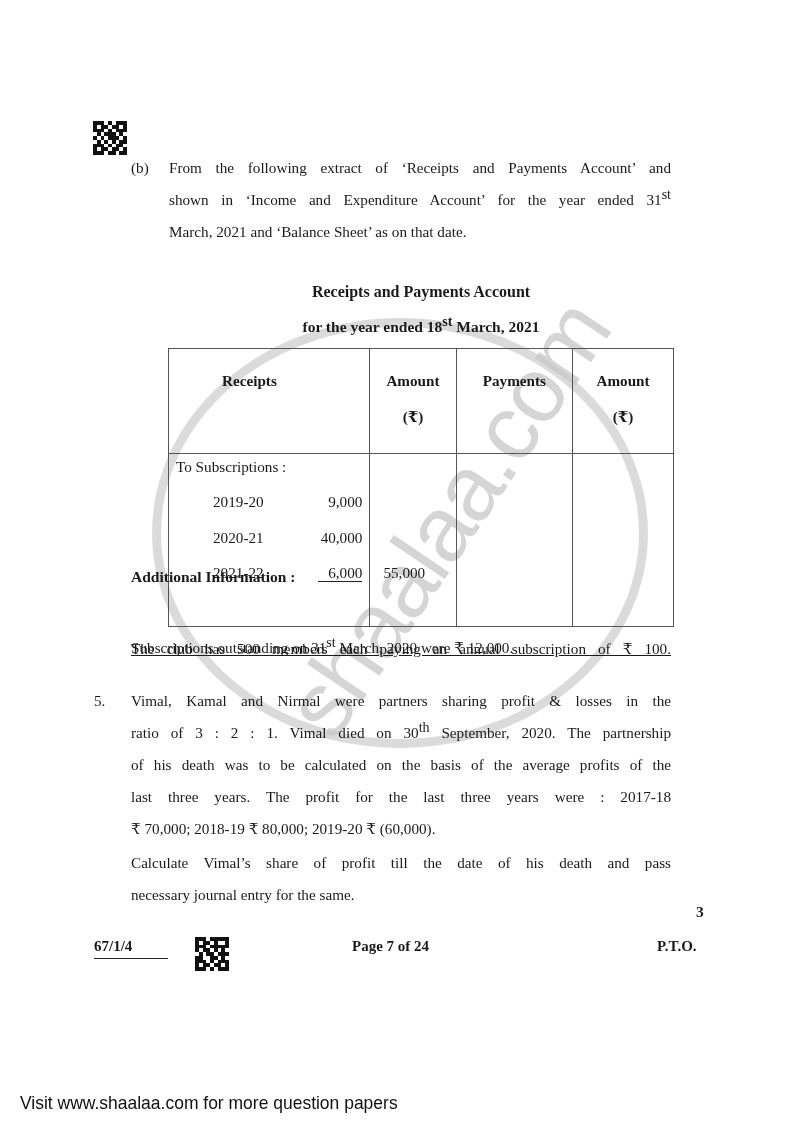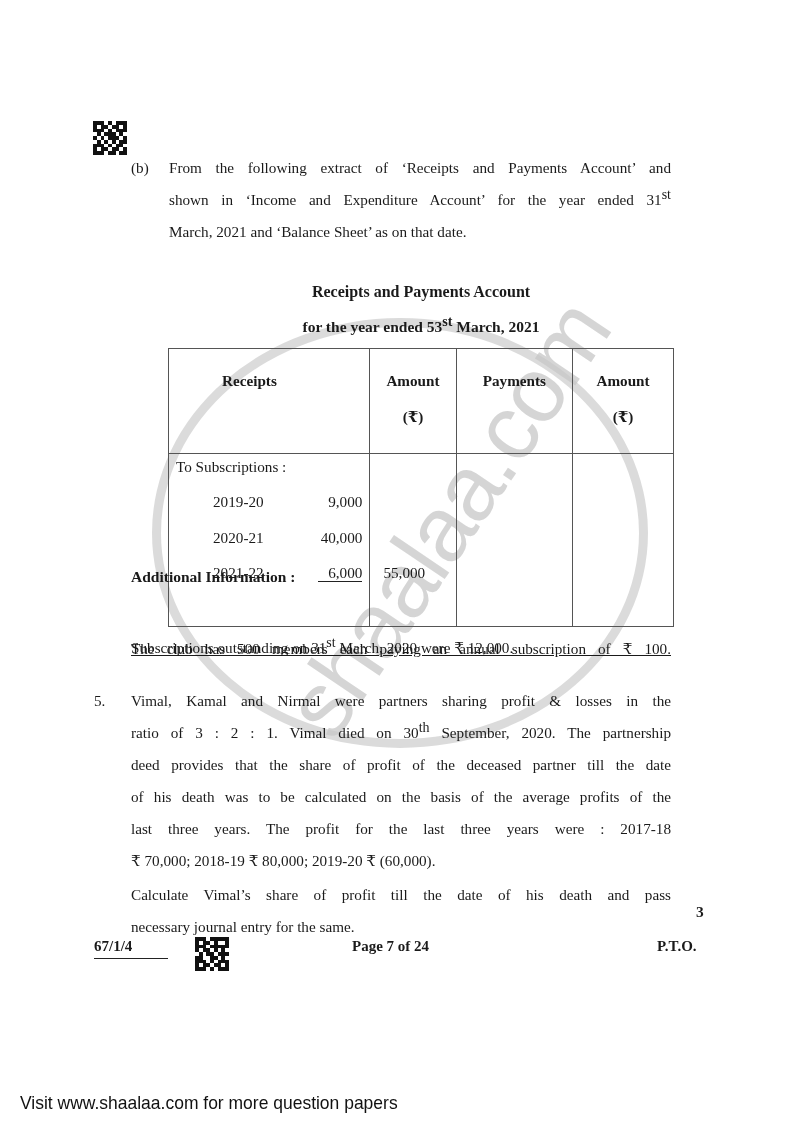--- a/index.html
+++ b/index.html
@@ -122,21 +122,21 @@
 
 <div class="abs para" style="left:131px; top:152px;">(b)</div>
 <div class="abs para" style="left:169px; top:152px; width:502px;">
   <div style="text-align-last:justify;">From the following extract of ‘Receipts and Payments Account’ and</div>
   <div style="text-align-last:justify;"><span>shown in ‘Income and Expenditure Account’ for the year ended 31</span><sup>st</sup></div>
   <div>March, 2021 and ‘Balance Sheet’ as on that date.</div>
 </div>
 
 <div class="abs b" style="left:168px; width:506px; top:283px; text-align:center; font-size:16px;">Receipts and Payments Account</div>
 <div class="abs b" style="left:168px; width:506px; top:318px; text-align:center; font-size:15.5px;">
-  <span>for the year ended 53</span><sup>st</sup><span> March, 2021</span>
+  <span>for the year ended 18</span><sup>st</sup><span> March, 2021</span>
 </div>
 
 <table class="rp">
   <colgroup>
       <col style="width:207px">
       <col style="width:79px">
       <col style="width:118px">
       <col style="width:102px">
     </colgroup>
   <tbody>
@@ -178,21 +178,20 @@
 <div class="abs b" style="left:131px; top:568px; font-size:15.5px;">Additional Information :</div>
 <div class="abs para" style="left:131px; top:633px; width:540px; text-align-last:justify;text-decoration:underline;">The club has 500 members each paying an annual subscription of ₹ 100.</div>
 <div class="abs para" style="left:131px; top:632px;">
   <span>Subscriptions outstanding on 31</span><sup>st</sup><span> March, 2020 were ₹ 12,000.</span>
 </div>
 
 <div class="abs para" style="left:94px; top:685px;">5.</div>
 <div class="abs para" style="left:131px; top:685px; width:540px;">
   <div style="text-align-last:justify;">Vimal, Kamal and Nirmal were partners sharing profit &amp; losses in the</div>
   <div style="text-align-last:justify;"><span>ratio of 3 : 2 : 1. Vimal died on 30</span><sup>th</sup><span> September, 2020. The partnership</span></div>
-  <div style="text-align-last:justify;">deed provides that the share of profit of the deceased partner till the date</div>
   <div style="text-align-last:justify;">of his death was to be calculated on the basis of the average profits of the</div>
   <div style="text-align-last:justify;">last three years. The profit for the last three years were : 2017-18</div>
   <div>₹ 70,000; 2018-19 ₹ 80,000; 2019-20 ₹ (60,000).</div>
   <div style="text-align-last:justify; margin-top:2px;">Calculate Vimal’s share of profit till the date of his death and pass</div>
   <div>necessary journal entry for the same.</div>
 </div>
 <div class="abs b" style="left:696px; top:903px; font-size:15.5px;">3</div>
 
 <div class="abs footer" style="left:94px; top:938px; width:74px; border-bottom:1.2px solid #222; padding-bottom:3px;">67/1/4</div>
 <div class="qr" style="left:195px; top:937px; width:34px; height:34px;">

